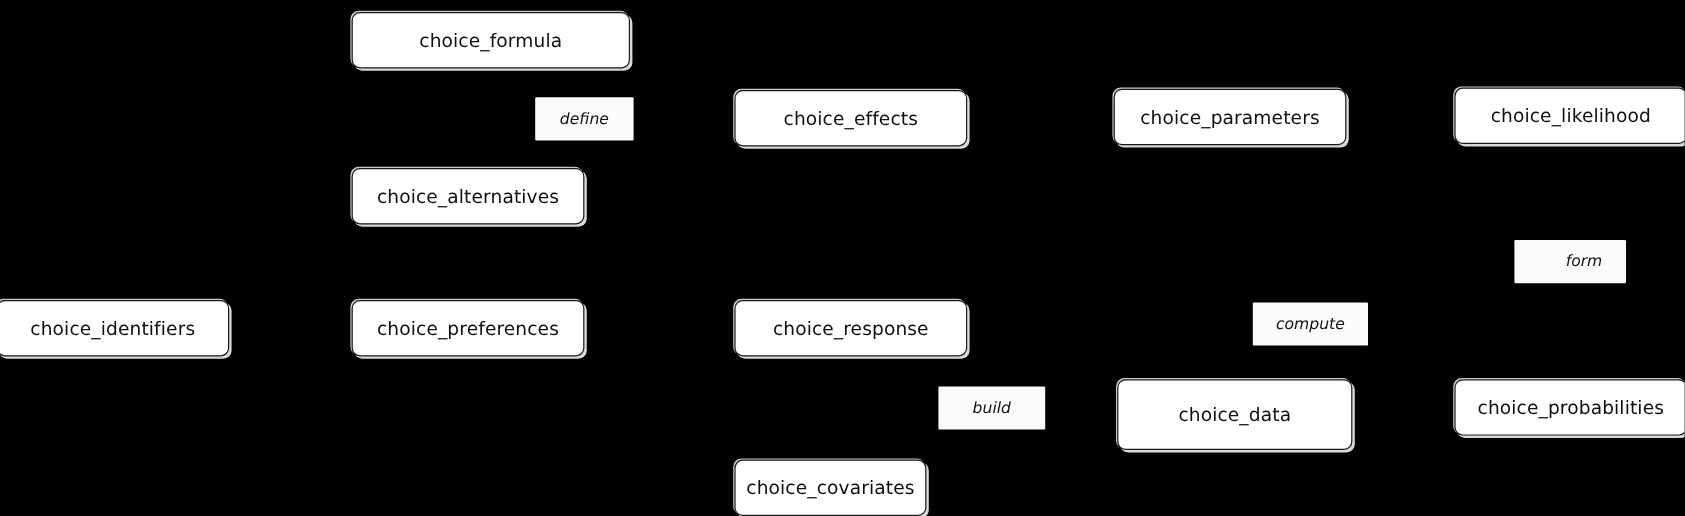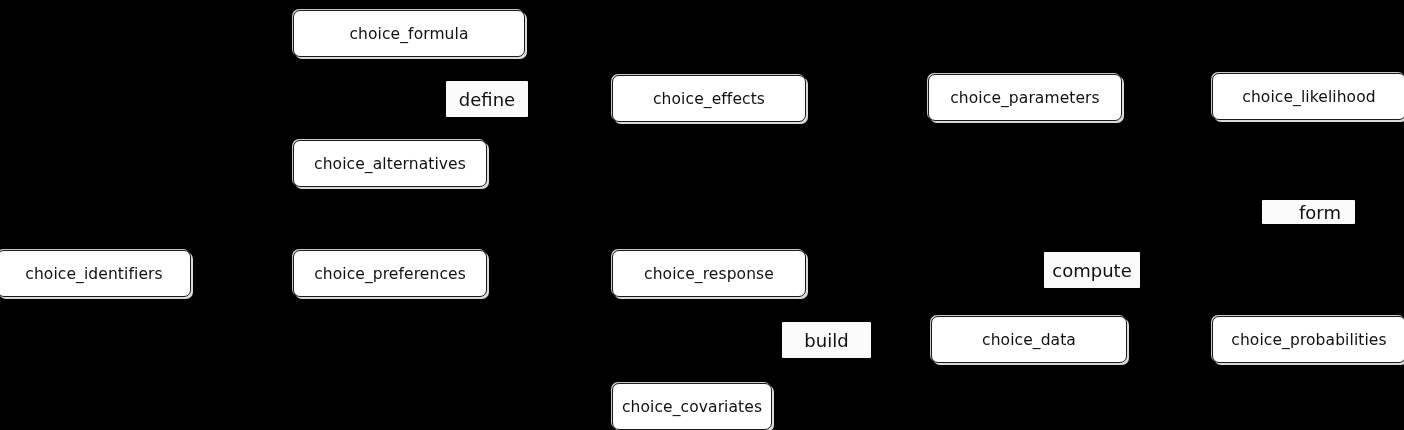--- a/index.html
+++ b/index.html
@@ -54,23 +54,24 @@
   .edge-label {
     position: absolute;
     box-sizing: border-box;
     background: #fbfbfb;
     border: none;
     border-radius: 1px;
     display: flex;
     align-items: center;
     justify-content: center;
     color: #101010;
-    font-size: 18px;
+    font-size: 13px;
     white-space: nowrap;
     z-index: 3;
+    font-style: italic;
   }
   .edge-label .edge-label-text {
     display: block;
     padding: 0 9px;
   }
 </style>
 </head>
 <body>
 
 <div id="diagram-canvas">
@@ -119,37 +120,37 @@
   </div>
 
   <div class="node" style="left:293px; top:250px; width:194px; height:47px;">
     <span class="node-label">choice_preferences</span>
   </div>
 
   <div class="node" style="left:612px; top:250px; width:194px; height:47px;">
     <span class="node-label">choice_response</span>
   </div>
 
-  <div class="node" style="left:931px; top:316px; width:196px; height:47px;">
+  <div class="node" style="left:931px; top:316px; width:196px; height:59px;">
     <span class="node-label">choice_data</span>
   </div>
 
   <div class="node" style="left:1212px; top:316px; width:194px; height:47px;">
     <span class="node-label">choice_probabilities</span>
   </div>
 
   <div class="node" style="left:612px; top:383px; width:160px; height:47px;">
     <span class="node-label">choice_covariates</span>
   </div>
 
   <div class="edge-label" style="left:446px; top:81px; width:82px; height:36px;">
     <span class="edge-label-text">define</span>
   </div>
 
-  <div class="edge-label" style="left:1262px; top:200px; width:93px; height:24px;padding-left:23px;">
+  <div class="edge-label" style="left:1262px; top:200px; width:93px; height:36px;padding-left:23px;">
     <span class="edge-label-text">form</span>
   </div>
 
   <div class="edge-label" style="left:1044px; top:252px; width:96px; height:36px;">
     <span class="edge-label-text">compute</span>
   </div>
 
   <div class="edge-label" style="left:782px; top:322px; width:89px; height:36px;">
     <span class="edge-label-text">build</span>
   </div>

